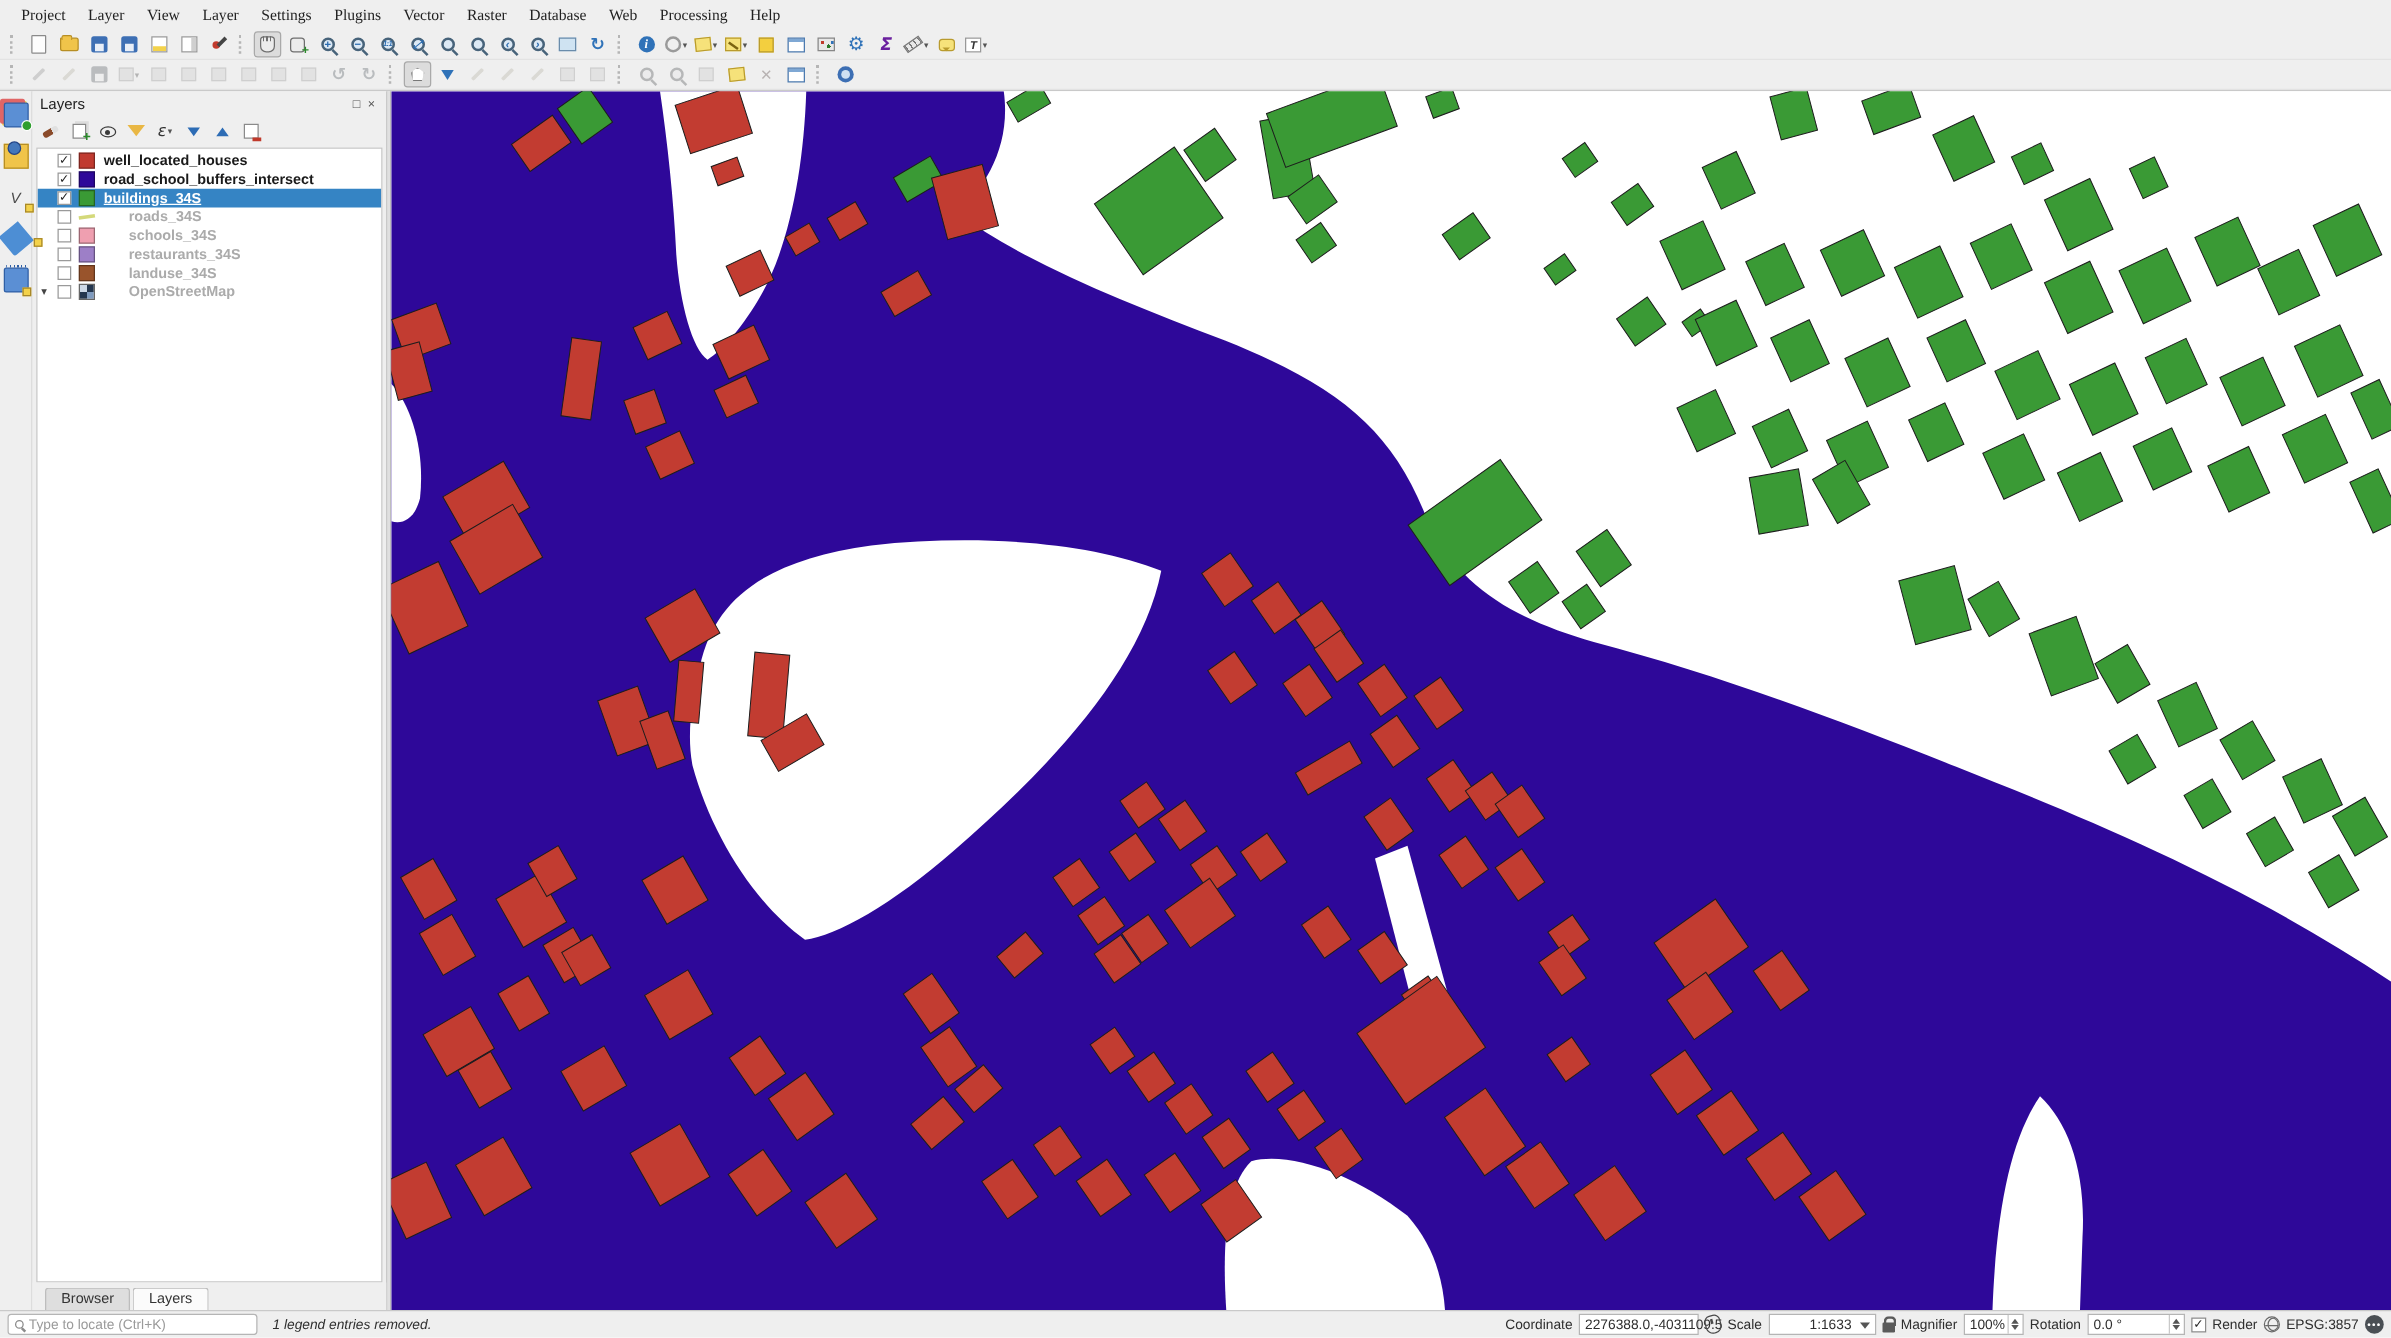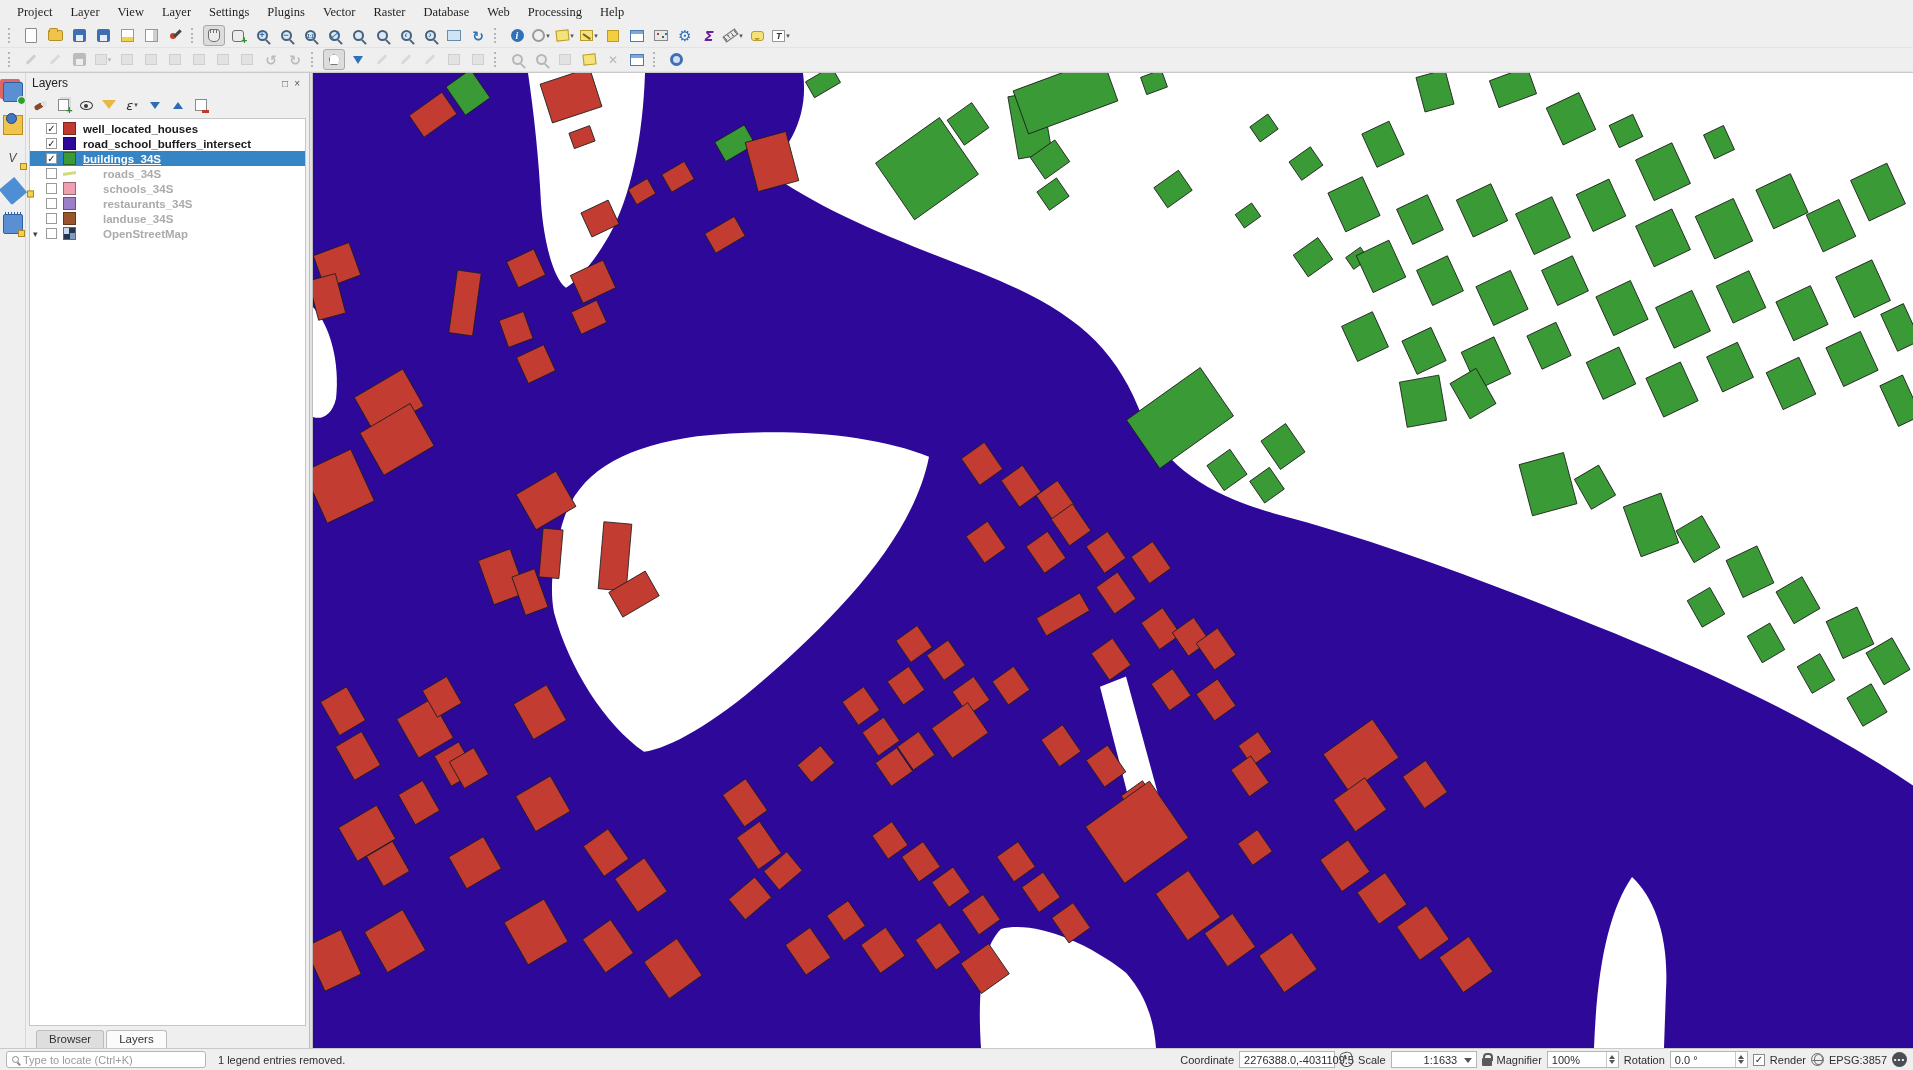--- a/index.html
+++ b/index.html
@@ -135,21 +135,21 @@
   .splitter { width:3px; background:#e0e0e0; border-right:1px solid #bdbdbd; }
   .map-wrap { flex:1; position:relative; background:#fff; }
   .map-wrap svg { display:block; width:100%; height:100%; }
 
   
   .statusbar { height:22px; background:#efefef; border-top:1px solid #c9c9c9; display:flex; align-items:center; padding:0 6px; font-size:11px; color:#2e2e2e; gap:6px; }
   .locate { width:200px; height:17px; border:1px solid #b5b5b5; border-radius:3px; background:#fff; display:flex; align-items:center; padding:0 5px; gap:4px; }
   .locate .lens { width:7px; height:7px; border:1.5px solid #8a8a8a; border-radius:50%; position:relative; flex:none; }
   .locate .lens::after { content:''; position:absolute; width:4px; height:1.5px; background:#8a8a8a; bottom:-2px; right:-3px; transform:rotate(45deg); }
   .locate .ph { color:#9a9a9a; font-size:11px; white-space:nowrap; }
-  .sbmsg { margin-left:6px; white-space:nowrap; }
+  .sbmsg { margin-left:6px; white-space:nowrap;font-style:italic; }
   .sb-right { margin-left:auto; display:flex; align-items:center; gap:5px; }
   .sb-field { height:17px; border:1px solid #b5b5b5; background:#fff; display:flex; align-items:center; padding:0 4px; font-size:11px; }
   .sb-spin { position:relative; padding-right:14px; }
   .spin-arrows { position:absolute; right:0; top:0; bottom:0; width:12px; border-left:1px solid #c9c9c9; display:flex; flex-direction:column; align-items:center; justify-content:center; gap:1px; }
   .spin-arrows i { width:0; height:0; border:3px solid transparent; }
   .spin-arrows .up { border-bottom:4px solid #555; }
   .spin-arrows .dn { border-top:4px solid #555; }
   .sb-combo { padding-right:16px; position:relative;padding-left:32px; }
   .sb-combo .ca { position:absolute; right:4px; top:6px; width:0; height:0; border:4px solid transparent; border-top:5px solid #555; }
   .mouseicon { width:13px; height:15px; border:1.5px solid #4a4a4a; border-radius:5px 5px 6px 6px; position:relative; transform:rotate(-15deg); }
@@ -679,21 +679,21 @@
         <span>2276388.0,-4031109.5</span>
       </div>
       <span class="mouseicon"></span>
       <span>Scale</span>
       <div class="sb-field sb-combo" style="width:86px;">
         <span>1:1633</span>
         <i class="ca"></i>
       </div>
       <span class="lockicon"></span>
       <span>Magnifier</span>
-      <div class="sb-field sb-spin" style="width:72px;">
+      <div class="sb-field sb-spin" style="width:48px;">
         <span>100%</span>
         <span class="spin-arrows">
             <i class="up"></i>
             <i class="dn"></i>
           </span>
       </div>
       <span>Rotation</span>
       <div class="sb-field sb-spin" style="width:78px;">
         <span>0.0 °</span>
         <span class="spin-arrows">

